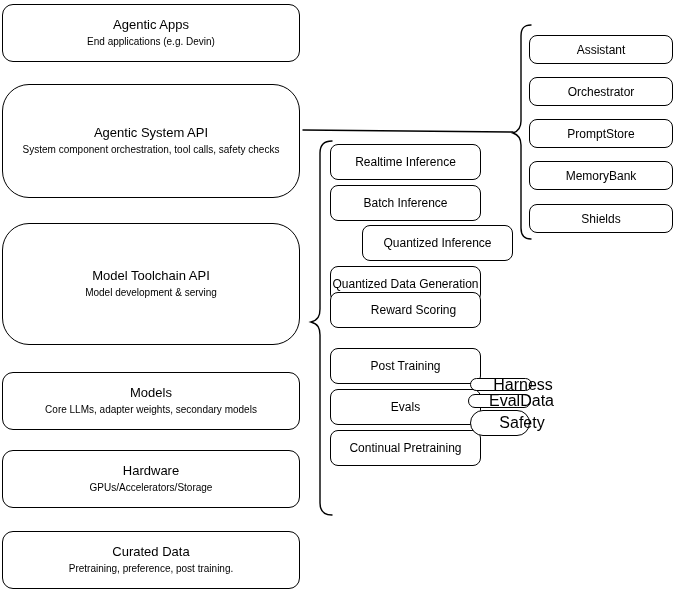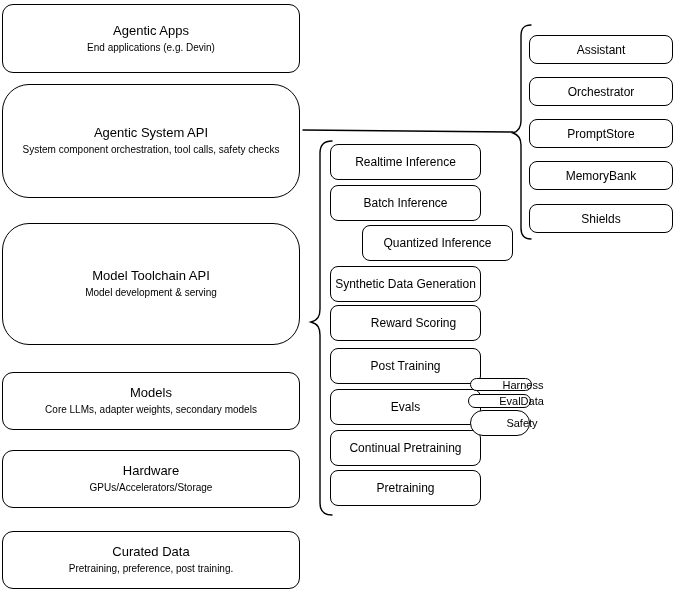--- a/index.html
+++ b/index.html
@@ -61,37 +61,37 @@
   .right-col { left: 529px; width: 144px; height: 29px; }
   .pill {
     position: absolute;
     box-sizing: border-box;
     background: #ffffff;
     border: 1.3px solid #000000;
     border-radius: 999px;
     display: flex;
     align-items: center;
     justify-content: center;
-    font-size: 11px;
+    font-size: 16px;
     z-index: 5;
     padding-left: 44px;
   }
 </style>
 </head>
 <body>
 
 <div id="canvas">
 
   <svg id="connector-layer" viewBox="0 0 682 591" xmlns="http://www.w3.org/2000/svg">
     <path d="M 303 130 L 513 132" fill="none" stroke="#000000" stroke-width="1.4" stroke-linecap="round"></path>
     <path d="M 531 25 C 524 25 521 28 521 36 L 521 121 C 521 127 519 131 513 133 C 519 135 521 139 521 145 L 521 228 C 521 235 524 239 531 239" fill="none" stroke="#000000" stroke-width="1.4" stroke-linecap="round"></path>
     <path d="M 332 141 C 324 141 320 145 320 153 L 320 309 C 320 316 318 320 311 322 C 318 324 320 328 320 335 L 320 503 C 320 511 324 515 332 515" fill="none" stroke="#000000" stroke-width="1.4" stroke-linecap="round"></path>
   </svg>
 
-  <div class="node node-lg" style="top:4px;height:69px;">
+  <div class="node node-lg" style="top:4px;height:58px;">
     <div class="title">Agentic Apps</div>
     <div class="subtitle">End applications (e.g. Devin)</div>
   </div>
 
   <div class="node node-lg xl-radius" style="top:84px;height:114px;">
     <div class="title">Agentic System API</div>
     <div class="subtitle">System component orchestration, tool calls, safety checks</div>
   </div>
 
   <div class="node node-lg xl-radius" style="top:223px;height:122px;">
@@ -110,26 +110,25 @@
   </div>
 
   <div class="node node-lg" style="top:531px;height:58px;">
     <div class="title">Curated Data</div>
     <div class="subtitle">Pretraining, preference, post training.</div>
   </div>
 
   <div class="node node-sm mid" style="top:144px;">Realtime Inference</div>
   <div class="node node-sm mid" style="top:185px;">Batch Inference</div>
   <div class="node node-sm mid" style="top:225px;margin-left:32px;">Quantized Inference</div>
-  <div class="node node-sm mid" style="top:266px;">Synthetic Data Generation</div>
-  <div class="node node-sm mid" style="top:305px;padding-left:16px;">Reward Scoring</div>
+  <div class="node node-sm mid" style="top:266px;">Quantized Data Generation</div>
+  <div class="node node-sm mid" style="top:292px;padding-left:16px;">Reward Scoring</div>
   <div class="node node-sm mid" style="top:348px;">Post Training</div>
   <div class="node node-sm mid" style="top:389px;">Evals</div>
   <div class="node node-sm mid" style="top:430px;">Continual Pretraining</div>
-  <div class="node node-sm mid" style="top:470px;">Pretraining</div>
 
   <div class="pill" style="left:470px;top:378px;width:62px;height:13px;">Harness</div>
   <div class="pill" style="left:468px;top:394px;width:63px;height:14px;">EvalData</div>
   <div class="pill" style="left:470px;top:410px;width:60px;height:26px;">Safety</div>
 
   <div class="node node-sm right-col" style="top:35px;">Assistant</div>
   <div class="node node-sm right-col" style="top:77px;">Orchestrator</div>
   <div class="node node-sm right-col" style="top:119px;">PromptStore</div>
   <div class="node node-sm right-col" style="top:161px;">MemoryBank</div>
   <div class="node node-sm right-col" style="top:204px;">Shields</div>

